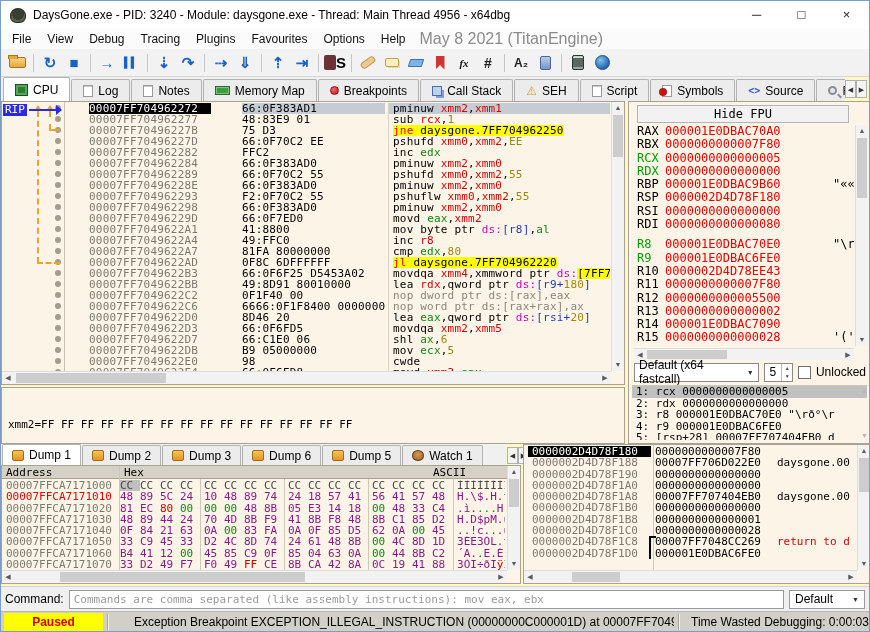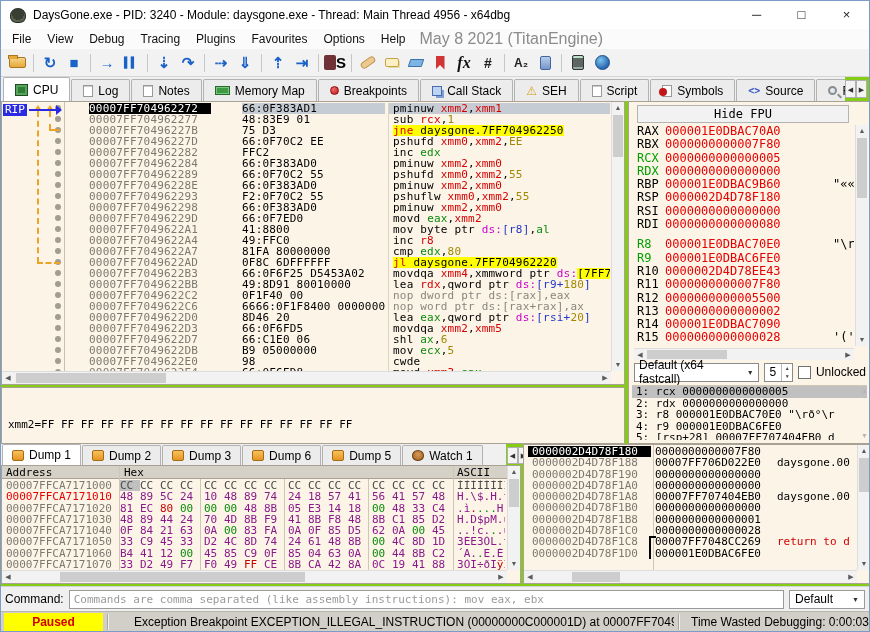--- a/index.html
+++ b/index.html
@@ -1,17 +1,17 @@
 <!DOCTYPE html>
 <html><head>
 <meta charset="utf-8">
 <style>
   *{box-sizing:border-box;margin:0;padding:0}
   body{background:#808080;font-family:"Liberation Sans",sans-serif}
-  .win{position:relative;width:870px;height:632px;background:#84cc16;border:1px solid #7a9cc6;overflow:hidden}
+  .win{position:relative;width:870px;height:632px;background:#fef9c3;border:1px solid #7a9cc6;overflow:hidden}
   
   .titlebar{position:absolute;left:0;top:0;right:0;height:28px;background:#ffffff;display:flex;align-items:center}
   .app-icon{width:16px;height:15px;margin:0 7px 0 9px;border-radius:50% 50% 40% 40%;background:radial-gradient(circle at 50% 40%,#3a3f34 55%,#5a6050 56%);box-shadow:-5px 2px 0 -6px #333,5px 2px 0 -6px #333;border:1px solid #2a2e26}
   .title{flex:1;font-size:12px;color:#000;white-space:nowrap;overflow:hidden}
   .wbtn{width:45px;height:28px;line-height:28px;text-align:center;font-size:13px;color:#222}
   
   .menubar{position:absolute;left:0;top:28px;right:0;height:20px;background:#fbfbfb;display:flex;align-items:center;padding-left:3px}
   .mi{padding:2px 8px;font-size:12px;color:#111}
   .mnote{color:#8b8b8b;font-size:16px;margin-left:6px;white-space:nowrap}
   
@@ -21,21 +21,21 @@
   .tb-blue{color:#1b62c8}
   .tb-pause{font-size:10px;letter-spacing:-1px}
   .tb-folder{position:relative}
   .tb-folder i{display:block;width:17px;height:11px;background:linear-gradient(#f6d386,#e7a83a);border:1px solid #a8761c;border-radius:1px 2px 2px 2px}
   .tb-folder i::before{content:"";position:absolute;left:2px;top:3px;width:8px;height:3px;background:#e7a83a;border:1px solid #a8761c;border-bottom:none;border-radius:1px 1px 0 0}
   .tb-scylla i{display:block;width:15px;height:15px;background:#6e3236;color:#d8b8ba;font:bold 10px/15px "Liberation Sans",sans-serif;text-align:center;border-radius:2px}
   .tb-patch i{display:block;width:16px;height:7px;background:#ecc98e;border:1px solid #bd9352;border-radius:4px;transform:rotate(-35deg)}
   .tb-comment i{display:block;width:14px;height:9px;background:#fbf0c4;border:1px solid #c6a349;border-radius:2px;box-shadow:2px 2px 0 -1px #e8d9a0}
   .tb-label i{display:block;width:14px;height:8px;background:#7db4e4;border:1px solid #3a74ae;transform:skewX(-18deg);border-radius:1px}
   .tb-bookmark i{display:block;width:9px;height:14px;background:#d03434;clip-path:polygon(0 0,100% 0,100% 100%,50% 68%,0 100%)}
-  .tb-fx{font-style:italic;font-size:16px;color:#111;font-family:"Liberation Serif",serif}
+  .tb-fx{font-style:italic;font-size:11px;color:#111;font-family:"Liberation Serif",serif}
   .tb-hash{color:#222;font-size:14px}
   .tb-az{color:#222;font-size:12px}
   .tb-dev i{display:block;width:11px;height:14px;background:linear-gradient(#b8cdea,#7795c8);border:1px solid #47659d;border-radius:2px}
   .tb-calc i{display:block;width:12px;height:15px;background:#5d6663;border:1px solid #2e3634;border-radius:2px;box-shadow:inset 0 -9px 0 -7px #98a89e,inset 0 9px 0 -7px #bde0c8}
   .tb-globe i{display:block;width:15px;height:15px;border-radius:50%;background:radial-gradient(circle at 35% 32%,#7cc4ec,#2a66b2 70%);border:1px solid #1b4a86}
   
   .tabbar{position:absolute;left:0;top:76px;right:24px;height:24px;background:#f0f0f0;display:flex;align-items:flex-end;padding-left:2px;overflow:hidden}
   .tab{height:22px;display:flex;align-items:center;gap:5px;padding:0 11px;border:1px solid #b2b2b2;border-bottom:none;background:#ececec;font-size:12px;border-radius:2px 2px 0 0;margin-right:1px;white-space:nowrap;flex:none}
   .tab.active{background:#fff;height:24px}
   .ticon{display:inline-block;flex:none}
@@ -411,21 +411,21 @@
         <span>Watch 1</span>
       </div>
     </div>
   <span class="dscroll" style="left:506px">◀</span>
   <span class="dscroll" style="left:517px">▶</span>
 
   <div class="pane hpane">
     <div class="dhead">
       <span style="left:4px">Address</span>
       <span style="left:122px">Hex</span>
-      <span style="left:455px">ASCII</span>
+      <span style="left:431px">ASCII</span>
     </div>
     <div class="vline" style="left:117px;top:0;bottom:13px"></div>
     <div class="vline" style="left:451px;top:0;bottom:13px"></div>
     <div class="vline" style="left:198px;top:13px;bottom:13px"></div>
     <div class="vline" style="left:282px;top:13px;bottom:13px"></div>
     <div class="vline" style="left:366px;top:13px;bottom:13px"></div>
     <div class="hrows" id="hrows">
         <div class="hrow"><span class="ha">00007FFCA7171000</span><span class="hb bsel" style="left: 118px; color: rgb(74, 74, 74);">CC</span><span class="hb" style="left: 138px; color: rgb(74, 74, 74);">CC</span><span class="hb" style="left: 158px; color: rgb(74, 74, 74);">CC</span><span class="hb" style="left: 178px; color: rgb(74, 74, 74);">CC</span><span class="hb" style="left: 202px; color: rgb(74, 74, 74);">CC</span><span class="hb" style="left: 222px; color: rgb(74, 74, 74);">CC</span><span class="hb" style="left: 242px; color: rgb(74, 74, 74);">CC</span><span class="hb" style="left: 262px; color: rgb(74, 74, 74);">CC</span><span class="hb" style="left: 286px; color: rgb(74, 74, 74);">CC</span><span class="hb" style="left: 306px; color: rgb(74, 74, 74);">CC</span><span class="hb" style="left: 326px; color: rgb(74, 74, 74);">CC</span><span class="hb" style="left: 346px; color: rgb(74, 74, 74);">CC</span><span class="hb" style="left: 370px; color: rgb(74, 74, 74);">CC</span><span class="hb" style="left: 390px; color: rgb(74, 74, 74);">CC</span><span class="hb" style="left: 410px; color: rgb(74, 74, 74);">CC</span><span class="hb" style="left: 430px; color: rgb(74, 74, 74);">CC</span><span class="hascii"><span style="color: rgb(74, 74, 74);">Ì</span><span style="color: rgb(74, 74, 74);">Ì</span><span style="color: rgb(74, 74, 74);">Ì</span><span style="color: rgb(74, 74, 74);">Ì</span><span style="color: rgb(74, 74, 74);">Ì</span><span style="color: rgb(74, 74, 74);">Ì</span><span style="color: rgb(74, 74, 74);">Ì</span><span style="color: rgb(74, 74, 74);">Ì</span></span></div>
         <div class="hrow"><span class="ha red">00007FFCA7171010</span><span class="hb" style="left: 118px; color: rgb(138, 26, 138);">48</span><span class="hb" style="left: 138px; color: rgb(138, 26, 138);">89</span><span class="hb" style="left: 158px; color: rgb(138, 26, 138);">5C</span><span class="hb" style="left: 178px; color: rgb(138, 26, 138);">24</span><span class="hb" style="left: 202px; color: rgb(138, 26, 138);">10</span><span class="hb" style="left: 222px; color: rgb(138, 26, 138);">48</span><span class="hb" style="left: 242px; color: rgb(138, 26, 138);">89</span><span class="hb" style="left: 262px; color: rgb(138, 26, 138);">74</span><span class="hb" style="left: 286px; color: rgb(138, 26, 138);">24</span><span class="hb" style="left: 306px; color: rgb(138, 26, 138);">18</span><span class="hb" style="left: 326px; color: rgb(138, 26, 138);">57</span><span class="hb" style="left: 346px; color: rgb(138, 26, 138);">41</span><span class="hb" style="left: 370px; color: rgb(138, 26, 138);">56</span><span class="hb" style="left: 390px; color: rgb(138, 26, 138);">41</span><span class="hb" style="left: 410px; color: rgb(138, 26, 138);">57</span><span class="hb" style="left: 430px; color: rgb(138, 26, 138);">48</span><span class="hascii"><span style="color: rgb(138, 26, 138);">H</span><span style="color: rgb(138, 26, 138);">.</span><span style="color: rgb(138, 26, 138);">\</span><span style="color: rgb(138, 26, 138);">$</span><span style="color: rgb(138, 26, 138);">.</span><span style="color: rgb(138, 26, 138);">H</span><span style="color: rgb(138, 26, 138);">.</span><span style="color: rgb(138, 26, 138);">t</span></span></div>
         <div class="hrow"><span class="ha">00007FFCA7171020</span><span class="hb" style="left: 118px; color: rgb(138, 26, 138);">81</span><span class="hb" style="left: 138px; color: rgb(138, 26, 138);">EC</span><span class="hb" style="left: 158px; color: rgb(196, 0, 0);">80</span><span class="hb" style="left: 178px; color: rgb(10, 138, 10);">00</span><span class="hb" style="left: 202px; color: rgb(10, 138, 10);">00</span><span class="hb" style="left: 222px; color: rgb(10, 138, 10);">00</span><span class="hb" style="left: 242px; color: rgb(138, 26, 138);">48</span><span class="hb" style="left: 262px; color: rgb(138, 26, 138);">8B</span><span class="hb" style="left: 286px; color: rgb(138, 26, 138);">05</span><span class="hb" style="left: 306px; color: rgb(138, 26, 138);">E3</span><span class="hb" style="left: 326px; color: rgb(138, 26, 138);">14</span><span class="hb" style="left: 346px; color: rgb(138, 26, 138);">18</span><span class="hb" style="left: 370px; color: rgb(10, 138, 10);">00</span><span class="hb" style="left: 390px; color: rgb(138, 26, 138);">48</span><span class="hb" style="left: 410px; color: rgb(138, 26, 138);">33</span><span class="hb" style="left: 430px; color: rgb(138, 26, 138);">C4</span><span class="hascii"><span style="color: rgb(138, 26, 138);">.</span><span style="color: rgb(138, 26, 138);">ì</span><span style="color: rgb(196, 0, 0);">.</span><span style="color: rgb(10, 138, 10);">.</span><span style="color: rgb(10, 138, 10);">.</span><span style="color: rgb(10, 138, 10);">.</span><span style="color: rgb(138, 26, 138);">H</span><span style="color: rgb(138, 26, 138);">.</span></span></div>

